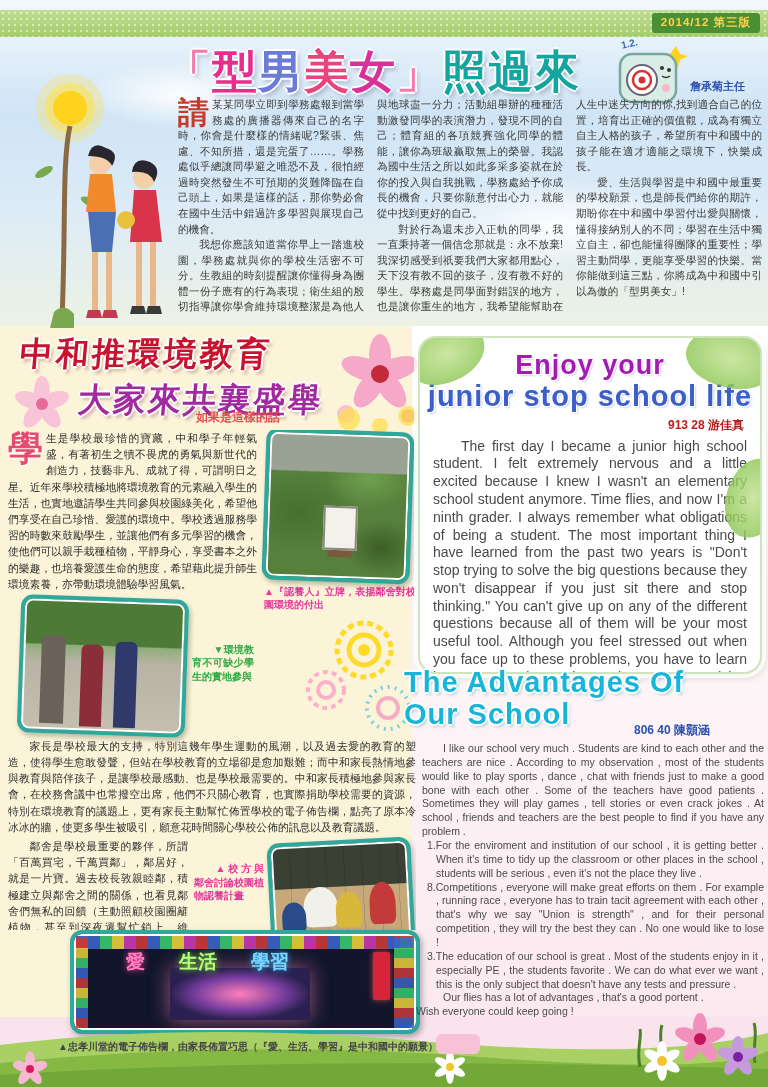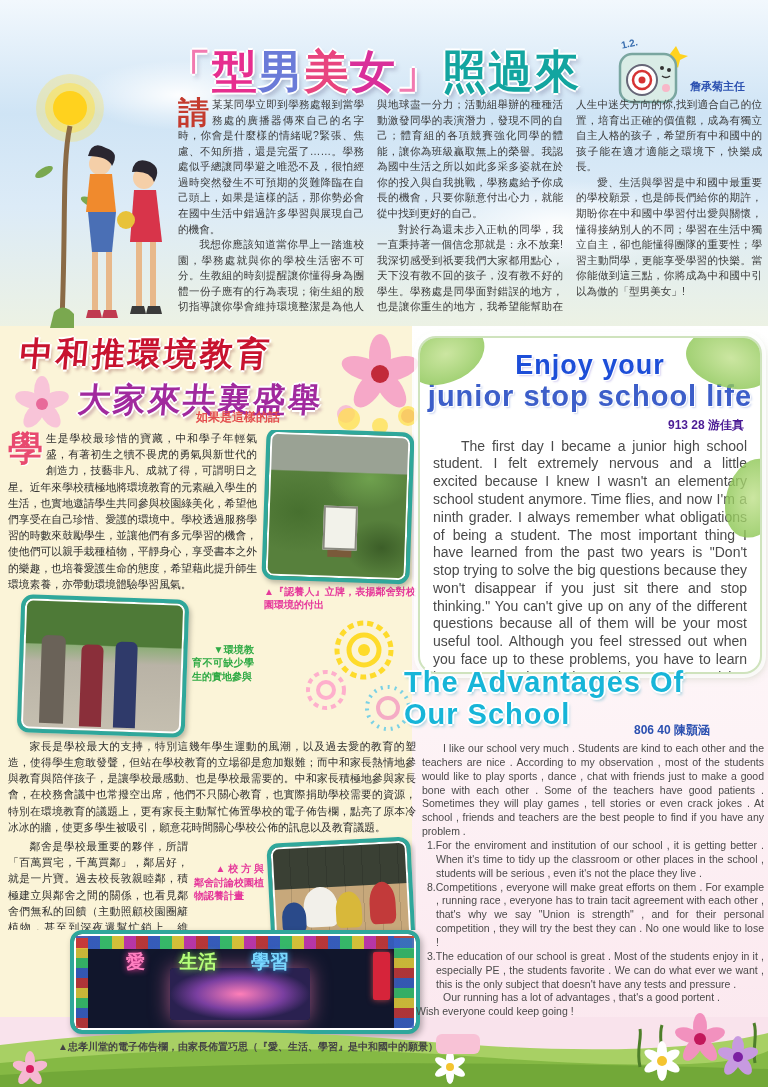--- a/index.html
+++ b/index.html
@@ -120,25 +120,25 @@
   .pink-pill { position:absolute; left:436px; top:1034px; width:44px; height:20px; background:#f8c2d6;
     border-radius:6px; z-index:5; }
 
   
   .enjoy-box { position:absolute; left:418px; top:336px; width:344px; height:338px;
     background:#fff; border-radius:18px; border:2px solid #cfe3bd;
     box-shadow:0 0 0 4px rgba(255,255,255,.8),2px 3px 8px rgba(120,150,100,.35); overflow:hidden; }
   .leaf-blob { position:absolute; border-radius:60% 40% 55% 45%; opacity:.8;
     background:radial-gradient(closest-side,#bfe08a,#8cc653); }
   .enjoy-title { text-align:center; padding-top:12px; line-height:1.12; }
-  .et1 { font-size:27px; font-weight:bold; color:#1d4ed8; letter-spacing:1px;
+  .et1 { font-size:27px; font-weight:bold; color:#a21caf; letter-spacing:1px;
     text-shadow:1px 1px 0 #fff,2px 2px 2px rgba(90,73,200,.25); }
   .et2 { font-size:29px; font-weight:bold; color:#3c5ec9; letter-spacing:1px;
     text-shadow:1px 1px 0 #fff,2px 2px 2px rgba(60,94,201,.25); }
-  .enjoy-byline { text-align:right; padding:4px 16px 2px 0; font-size:12px; font-weight:bold; color:#4c1d95; }
+  .enjoy-byline { text-align:right; padding:4px 16px 2px 0; font-size:12px; font-weight:bold; color:#b91c1c; }
   .enjoy-body { padding:2px 13px 0 13px; font-size:14px; line-height:1.27; text-align:justify;
     color:#4a4a4a; text-indent:2em; }
 
   
   .adv-title { position:absolute; left:404px; top:658px; width:324px; text-align:left; line-height:1.12;margin-top:8px; }
   .adv-title div { font-size:29px; font-weight:bold; color:#17b5d8; letter-spacing:1px;
     text-shadow:2px 0 0 #fff,-2px 0 0 #fff,0 2px 0 #fff,0 -2px 0 #fff,2px 3px 3px rgba(23,150,180,.35); }
   .adv-byline { position:absolute; left:418px; top:722px; width:292px; text-align:right;
     font-size:12px; font-weight:bold; color:#2b50b0; }
   .adv-body { position:absolute; left:422px; top:742px; width:342px; font-size:10.5px; line-height:1.32;
@@ -157,20 +157,23 @@
 <div class="page">
 
   <div class="sky">
     <div class="cloud" style="left:430px;top:180px;width:260px;height:90px;"></div>
     <div class="cloud" style="left:80px;top:60px;width:200px;height:70px;"></div>
   </div>
   <div class="cream-bg"></div>
   <div class="right-bg"></div>
   <div class="bottom-pink"></div>
 
+  <div class="header-strip">
+    <div class="issue-badge">2014/12 第三版</div>
+  </div>
 
   <svg class="illus" width="172" height="282" viewBox="0 0 172 282">
     <circle cx="66" cy="56" r="34" fill="#ffe24d" opacity=".30"></circle>
     <circle cx="66" cy="56" r="25" fill="#ffe24d" opacity=".55"></circle>
     <circle cx="66" cy="56" r="17" fill="#ffd21e"></circle>
     <path d="M66 74 C 58 110 62 170 58 268" stroke="#8a6a45" stroke-width="5" fill="none"></path>
     <path d="M50 260 Q 60 250 70 262 L70 276 L46 276 Z" fill="#7aa84f"></path>
     <ellipse cx="40" cy="120" rx="10" ry="4" fill="#7aa84f" transform="rotate(-30 40 120)"></ellipse>
     <ellipse cx="86" cy="150" rx="10" ry="4" fill="#7aa84f" transform="rotate(25 86 150)"></ellipse>
 
@@ -323,21 +326,21 @@
   <div class="adv-title">
     <div>The Advantages Of</div>
     <div>Our School</div>
   </div>
   <div class="adv-byline">806 40 陳顥涵</div>
   <div class="adv-body">
     <p class="intro">I like our school very much . Students are kind to each other and the teachers are nice . According to my observation , most of the students would like to play sports , dance , chat with friends just to make a good bone with each other . Some of the teachers have good patients . Sometimes they will play games , tell stories or even crack jokes . At school , friends and teachers are the best people to find if you have any problem .</p>
     <p class="item">1.For the enviroment and institution of our school , it is getting better . When it's time to tidy up the classroom or other places in the school , students will be serious , even it's not the place they live .</p>
     <p class="item">8.Competitions , everyone will make great efforts on them . For example , running race , everyone has to train tacit agreement with each other , that's why we say "Union is strength" , and for their personal competition , they will try the best they can . No one would like to lose !</p>
     <p class="item">3.The education of our school is great . Most of the students enjoy in it , especially PE , the students favorite . We can do what ever we want , this is the only subject that doesn't have any tests and pressure .</p>
-    <p class="closing">Our running has a lot of advantages , that's a good portent .</p>
+    <p class="closing">Our flies has a lot of advantages , that's a good portent .</p>
     <p class="closing2">Wish everyone could keep going !</p>
   </div>
 
   <svg class="footer-grass" width="768" height="78" viewBox="0 0 768 78">
     <path d="M0 36 Q 190 12 420 32 T 768 24 L768 78 L0 78 Z" fill="#a8d064"></path>
     <path d="M0 54 Q 240 30 480 48 T 768 42 L768 78 L0 78 Z" fill="#85b944"></path>
     <path d="M0 66 Q 300 46 768 60 L768 78 L0 78 Z" fill="#6fa436" opacity=".85"></path>
     <g>
       <path d="M640 58 C 636 40 642 30 640 20" stroke="#4e7f2a" stroke-width="3" fill="none"></path>
       <path d="M660 56 C 664 40 658 28 662 16" stroke="#4e7f2a" stroke-width="3" fill="none"></path>

